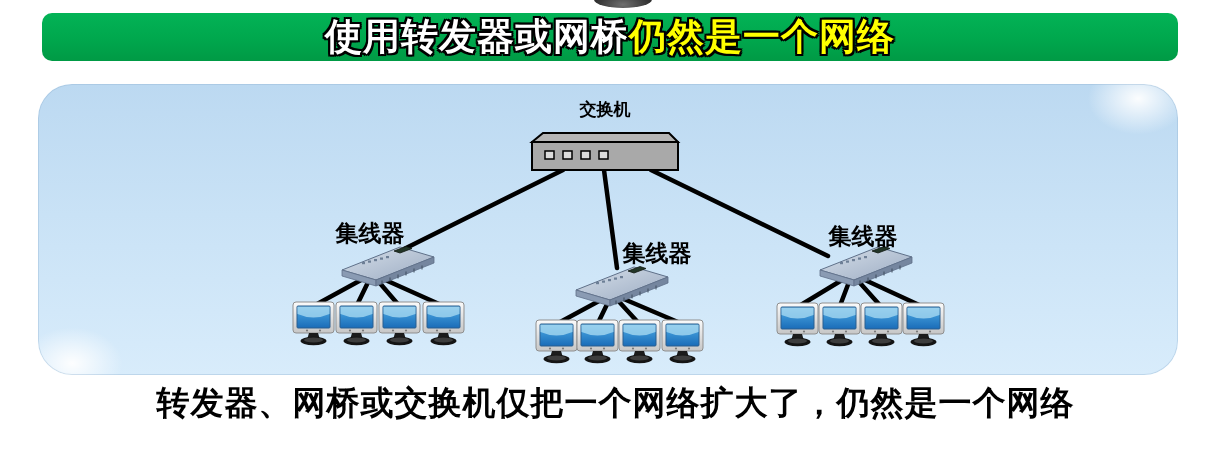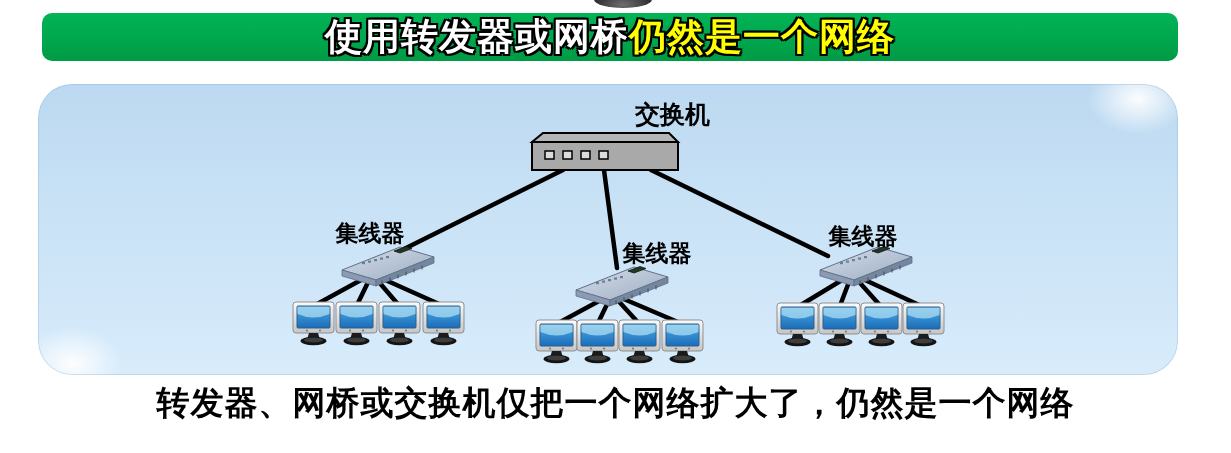--- a/index.html
+++ b/index.html
@@ -40,21 +40,21 @@
       radial-gradient(70px 50px at 3%   96%, rgba(255,255,255,0.95), rgba(255,255,255,0) 72%),
       linear-gradient(180deg,#bcd9f1 0%, #c9e2f6 45%, #d8ecfb 100%);
     box-shadow:inset 0 0 0 1px rgba(140,175,205,0.35);
   }
   .diagram-svg{position:absolute;left:0;top:0;width:1231px;height:453px;}
   
   .dev-label{
     position:absolute;font-weight:bold;color:#000;text-align:center;
     white-space:nowrap;
   }
-  .lbl-switch{left:500px;top:98px;width:210px;font-size:25px;text-align:right;}
+  .lbl-switch{left:500px;top:98px;width:210px;font-size:17px;}
   .lbl-hub1{left:300px;top:218px;width:140px;font-size:23px;}
   .lbl-hub2{left:587px;top:238px;width:140px;font-size:23px;}
   .lbl-hub3{left:793px;top:221px;width:140px;font-size:23px;}
   
   .caption{
     position:absolute;left:0;top:381px;width:1231px;text-align:center;
     font-size:33px;font-weight:bold;color:#000;letter-spacing:1px;
     white-space:nowrap;
   }
 </style>

